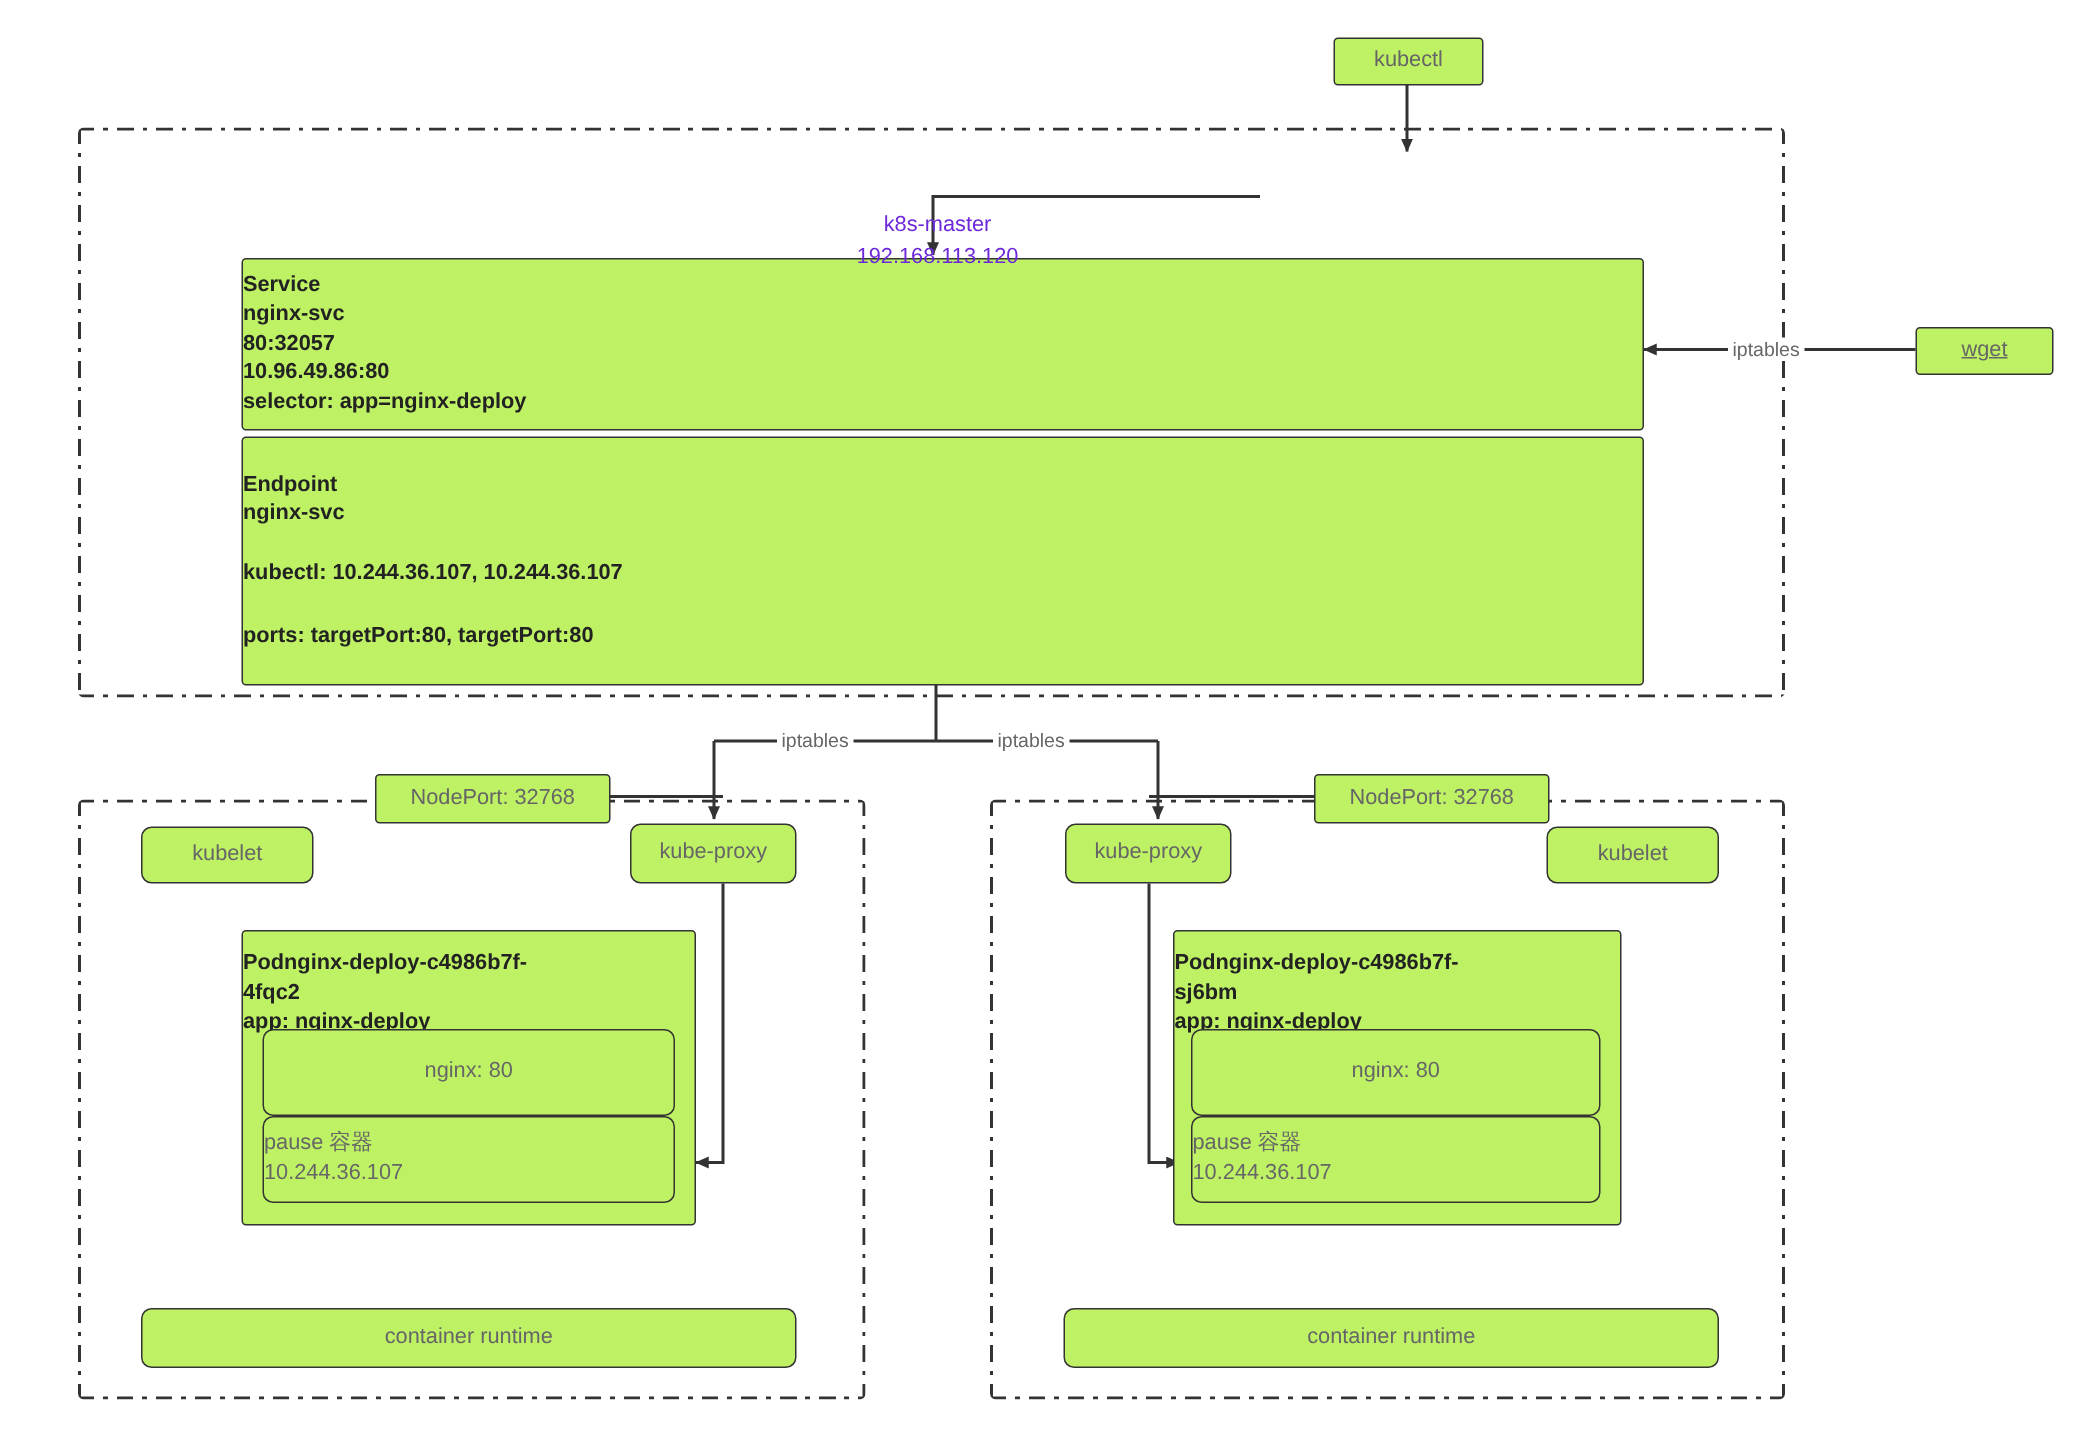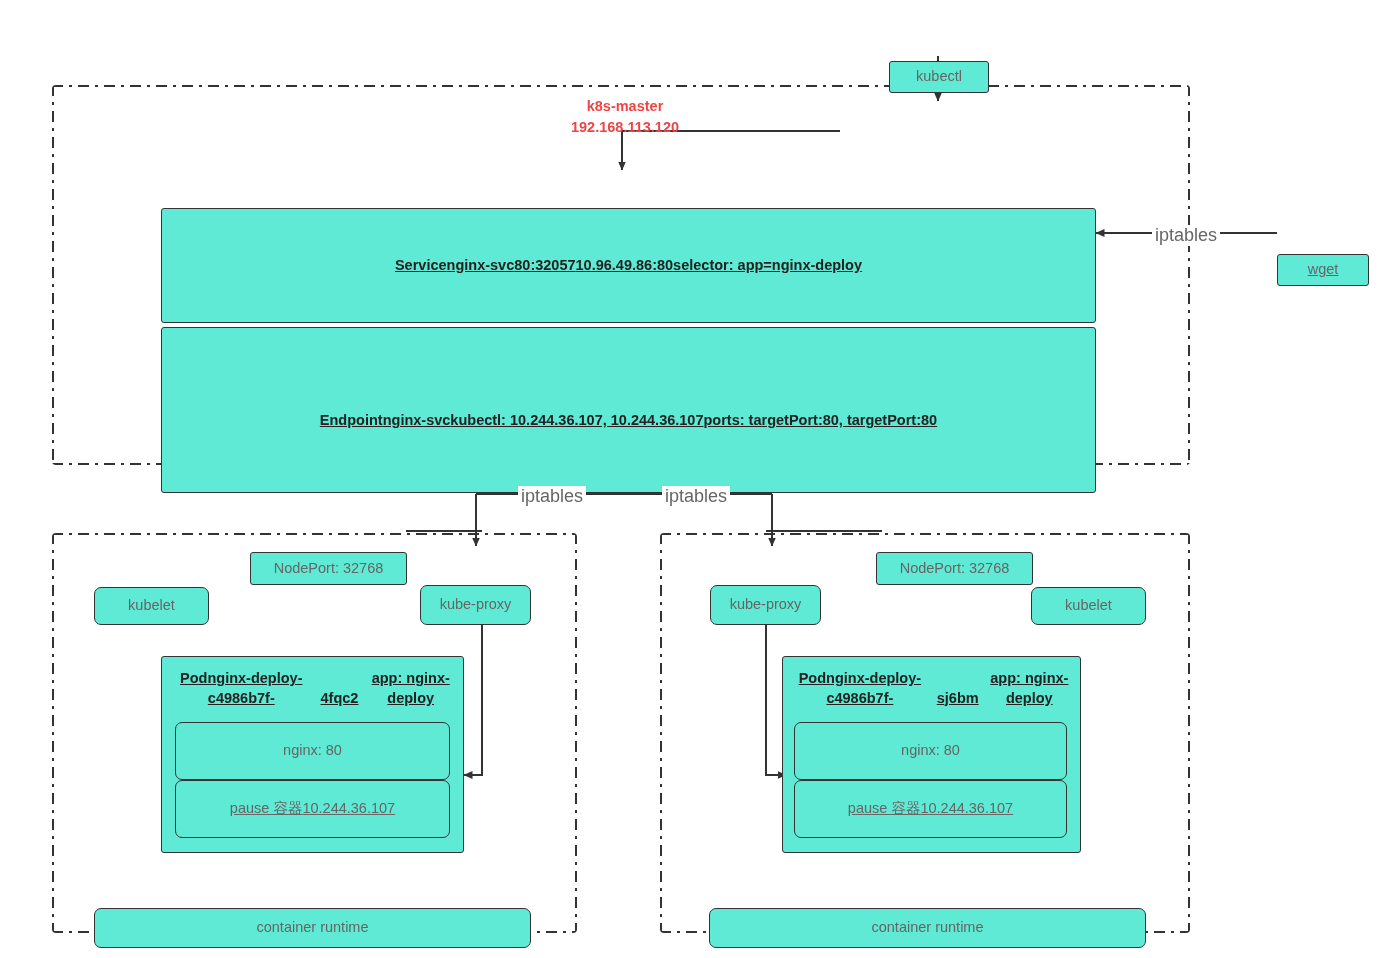--- a/index.html
+++ b/index.html
@@ -13,30 +13,29 @@
     height:958px;
     background:#ffffff;
     overflow:hidden;
   }
   
   .box{
     position:absolute;
     box-sizing:border-box;
     border:1.6px solid #333333;
     border-radius:7px;
-    background:#5eead4;
+    background:#bef264;
     display:flex;
     align-items:center;
     justify-content:center;
     text-align:center;
     color:#666666;
     font-size:14.5px;
     line-height:1.35;
     z-index:5;
-    margin-top:36px;
   }
   .box.sq{border-radius:3px;}
   .box.dark{color:#222222;font-weight:bold;}
   .zone{
     position:absolute;
     box-sizing:border-box;
     border:2px dashed #333333;
     border-radius:4px;
     background:transparent;
     z-index:1;
@@ -49,38 +48,39 @@
       repeating-linear-gradient(to right,#333 0 11px,transparent 11px 17px,#333 17px 20px,transparent 20px 26px),
       repeating-linear-gradient(to bottom,#333 0 11px,transparent 11px 17px,#333 17px 20px,transparent 20px 26px),
       repeating-linear-gradient(to bottom,#333 0 11px,transparent 11px 17px,#333 17px 20px,transparent 20px 26px);
     background-size:100% 2px,100% 2px,2px 100%,2px 100%;
     background-position:0 0,0 100%,0 0,100% 0;
     background-repeat:no-repeat;
   }
   .label{
     position:absolute;
     text-align:center;
-    color:#ef4444;
-    font-weight:bold;
+    color:#6d28d9;
+    font-weight:normal;
     font-size:14.5px;
     line-height:1.45;
     z-index:6;
     white-space:nowrap;
+    margin-top:44px;
   }
   .edge-label{
     position:absolute;
     color:#666666;
-    font-size:18px;
+    font-size:13px;
     background:#ffffff;
     padding:0 3px;
     z-index:7;
     white-space:nowrap;
   }
   
-  .stack{display:flex;flex-direction:row;align-items:flex-end;justify-content:center;width:100%;text-decoration:underline;}
+  .stack{display:flex;flex-direction:column;align-items:flex-start;justify-content:center;width:100%;}
   .stack .ln{display:block;}
   .pad-t{margin-top:9px;}
   svg.wires{position:absolute;left:0;top:0;width:1382px;height:958px;z-index:4;pointer-events:none;}
 </style>
 </head>
 <body>
 
 <div id="canvas">
 
   <div class="zone" style="left:52px;top:85px;width:1138px;height:380px;"></div>

